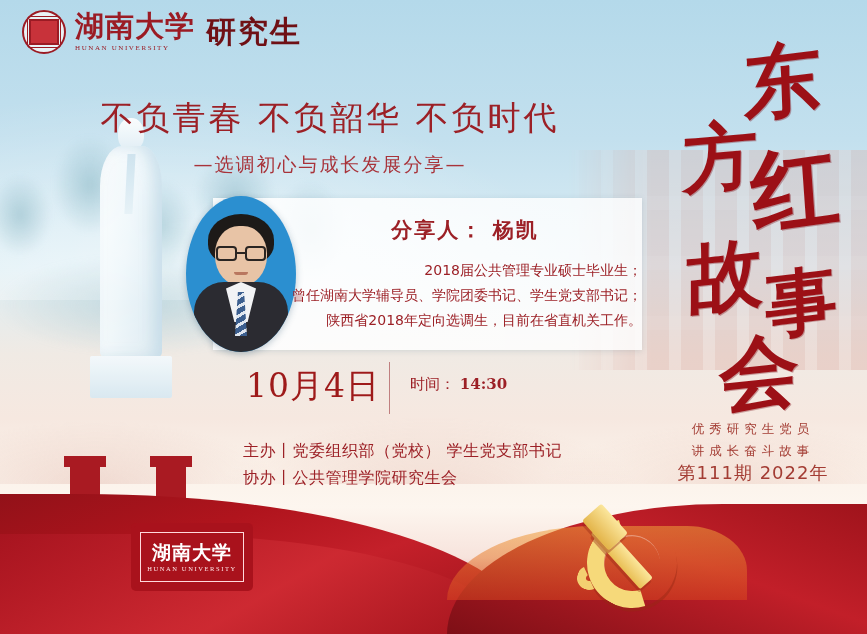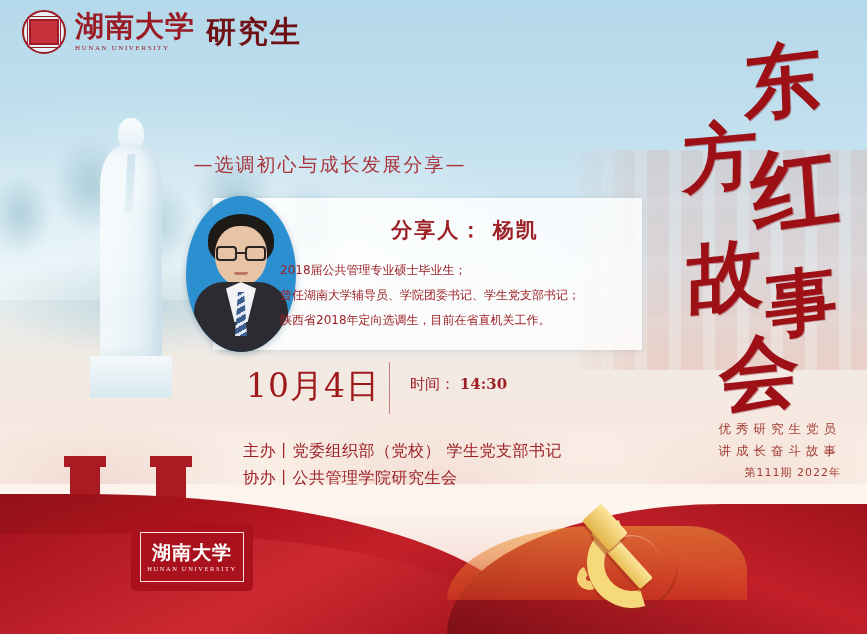--- a/index.html
+++ b/index.html
@@ -94,22 +94,22 @@
   .av-suit{position:absolute;left:8px;top:86px;width:94px;height:70px;background:#2b2b31;
     border-radius:30px 30px 0 0;}
   .av-shirt{position:absolute;left:40px;top:86px;width:30px;height:40px;background:#f2f3f5;
     clip-path:polygon(50% 0,100% 16%,72% 100%,28% 100%,0 16%);}
   .av-tie{position:absolute;left:49px;top:96px;width:12px;height:44px;background:
     repeating-linear-gradient(150deg,#3c5f8f 0 5px,#dfe6ef 5px 8px);clip-path:polygon(24% 0,76% 0,100% 100%,0 100%);}
 
   .sp-title{position:absolute;left:300px;top:216px;width:330px;text-align:center;
     font-family:"DejaVu Sans","Liberation Sans",sans-serif;font-size:21px;font-weight:700;
     color:#9c2026;letter-spacing:2px;}
-  .sp-bio{position:absolute;left:280px;top:258px;width:362px;text-align:left;
-    font-family:"DejaVu Sans","Liberation Sans",sans-serif;font-size:12px;color:#9c2026;
+  .sp-bio{position:absolute;left:280px;top:258px;width:362px;text-align:right;
+    font-family:"DejaVu Sans","Liberation Sans",sans-serif;font-size:14px;color:#9c2026;
     line-height:25px;}
 
   
   .date{position:absolute;left:246px;top:364px;font-family:"DejaVu Serif","Liberation Serif",serif;
     font-size:33px;color:#9e1a1a;letter-spacing:1px;}
   .vline{position:absolute;left:389px;top:362px;width:1.4px;height:52px;background:#c07f7f;}
   .dt{position:absolute;left:410px;top:370px;font-family:"DejaVu Sans","Liberation Sans",sans-serif;
     font-size:15px;color:#9c2026;line-height:29px;}
   .dt span.v{font-family:"DejaVu Serif","Liberation Serif",serif;font-weight:bold;}
 
@@ -121,24 +121,24 @@
   .callig{position:absolute;right:18px;top:42px;width:190px;height:350px;}
   .cg{position:absolute;font-family:"DejaVu Serif","Liberation Serif",serif;font-weight:700;
     color:#9c1016;line-height:1;text-shadow:1px 1px 0 rgba(120,10,16,.35);}
   .cg1{right:28px;top:0;font-size:78px;transform:rotate(-7deg) skewX(-5deg);}
   .cg2{right:92px;top:78px;font-size:74px;transform:rotate(-5deg) skewX(-6deg);}
   .cg3{right:10px;top:102px;font-size:88px;transform:rotate(-8deg) skewX(-4deg);}
   .cg4{right:86px;top:196px;font-size:76px;transform:rotate(-6deg) skewX(-6deg);}
   .cg5{right:12px;top:224px;font-size:72px;transform:rotate(-7deg) skewX(-5deg);}
   .cg6{right:50px;top:290px;font-size:80px;transform:rotate(-6deg) skewX(-5deg);}
 
-  .tag{position:absolute;right:26px;top:418px;width:176px;text-align:right;
+  .tag{position:absolute;right:26px;top:418px;width:176px;text-align:center;
     font-family:"DejaVu Sans","Liberation Sans",sans-serif;font-size:12.5px;color:#a33c33;
     letter-spacing:5px;line-height:22px;}
-  .tag .iss{letter-spacing:1px;font-size:11px;}
+  .tag .iss{letter-spacing:1px;font-size:18px;}
 
   
   .gate{position:absolute;left:60px;bottom:78px;width:160px;height:108px;}
   .col{position:absolute;bottom:0;width:30px;height:100px;background:#a91a22;}
   .col::before{content:"";position:absolute;left:-6px;top:0;width:42px;height:11px;background:#a91a22;}
   .col::after{content:"";position:absolute;left:-6px;bottom:0;width:42px;height:13px;background:#a91a22;}
   .col.c1{left:10px;}
   .col.c2{left:96px;}
   .blk{position:absolute;left:148px;bottom:0;width:14px;height:46px;background:#a91a22;}
 
@@ -196,20 +196,21 @@
 
   <div class="hdr">
     <div class="seal"></div>
     <div>
       <div class="hdr-zh">湖南大学</div>
       <div class="hdr-en">HUNAN UNIVERSITY</div>
     </div>
     <div class="hdr-grad">研究生</div>
   </div>
 
+  <div class="headline">不负青春  不负韶华  不负时代</div>
   <div class="subline">—选调初心与成长发展分享—</div>
 
   <div class="card"></div>
 
   <div class="avatar">
     <div class="av-hair"></div>
     <div class="av-face"></div>
     <div class="av-suit"></div>
     <div class="av-shirt"></div>
     <div class="av-tie"></div>

